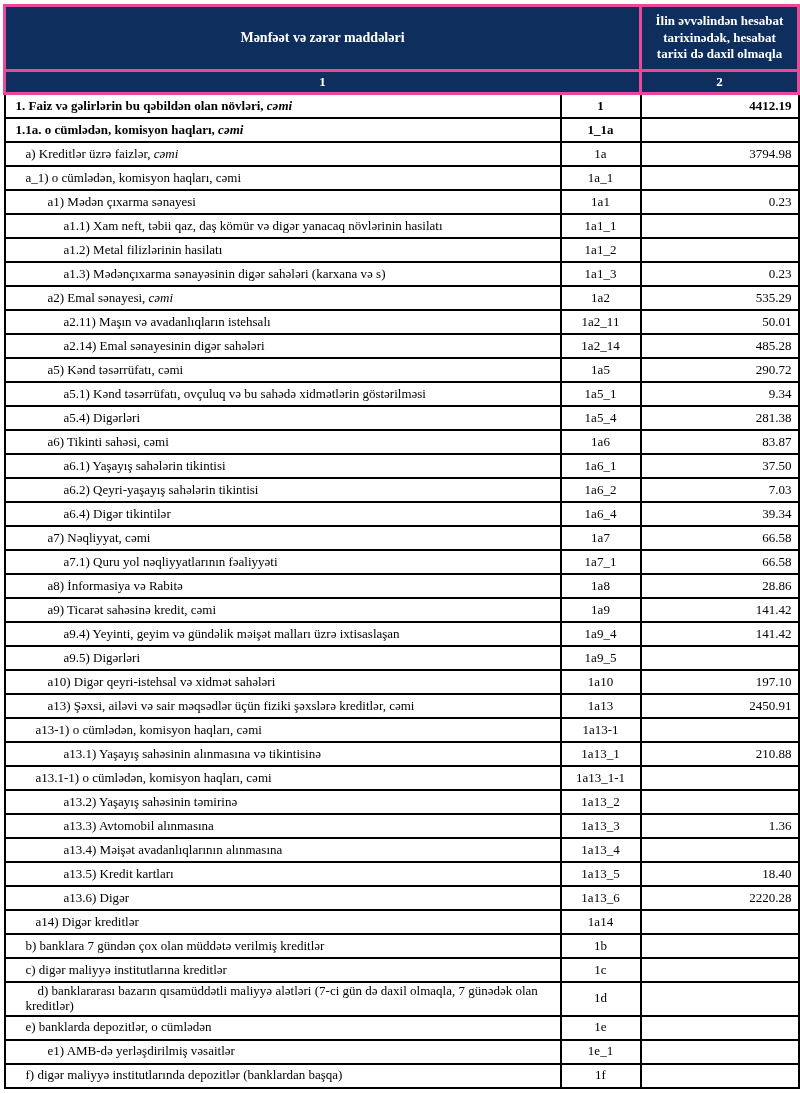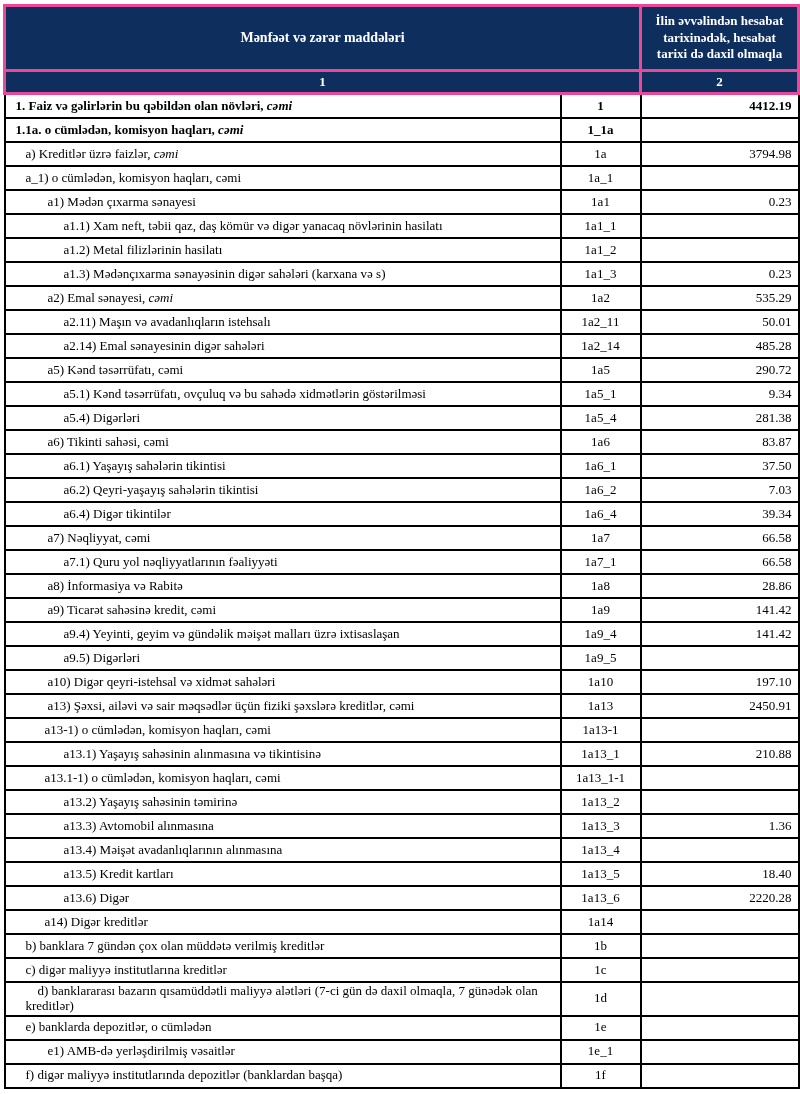--- a/index.html
+++ b/index.html
@@ -23,21 +23,21 @@
     padding:1px 4px;vertical-align:middle;line-height:1.15;
     overflow:hidden;white-space:nowrap;
   }
   tbody td.desc{text-align:left;}
   tbody td.code{text-align:center;white-space:nowrap;}
   tbody td.value{text-align:right;padding-right:6px;white-space:nowrap;}
   tr.bold td{font-weight:bold;margin-top:40px;}
   .it{font-style:italic;}
   .ind0{padding-left:10px;}
   .ind1{padding-left:20px;border-radius:8px;}
-  .ind2{padding-left:39px;}
+  .ind2{padding-left:30px;}
   .ind3{padding-left:42px;}
   .ind4{padding-left:58px;}
   td.wrapcell{white-space:normal;padding-left:20px;text-indent:12px;height:auto;}
 </style>
 </head>
 <body>
 
 <div class="wrap">
   <table>
     <colgroup>

